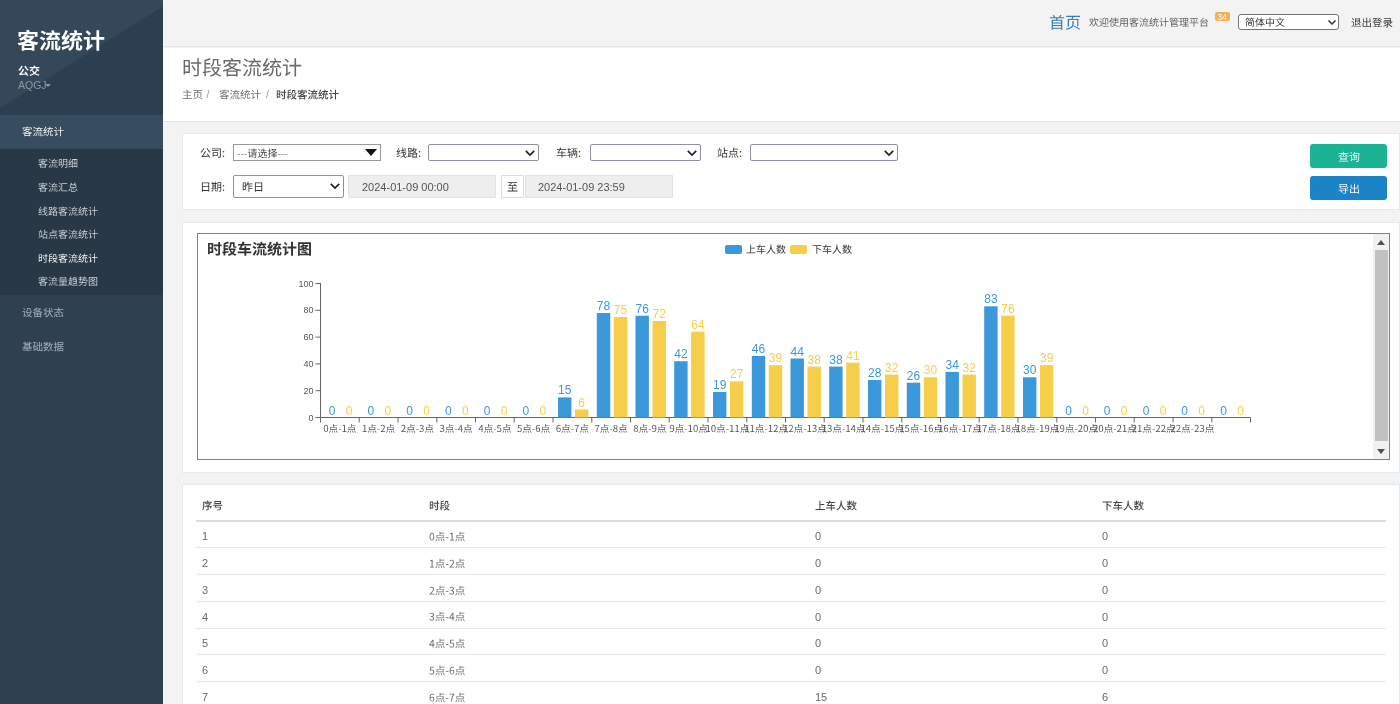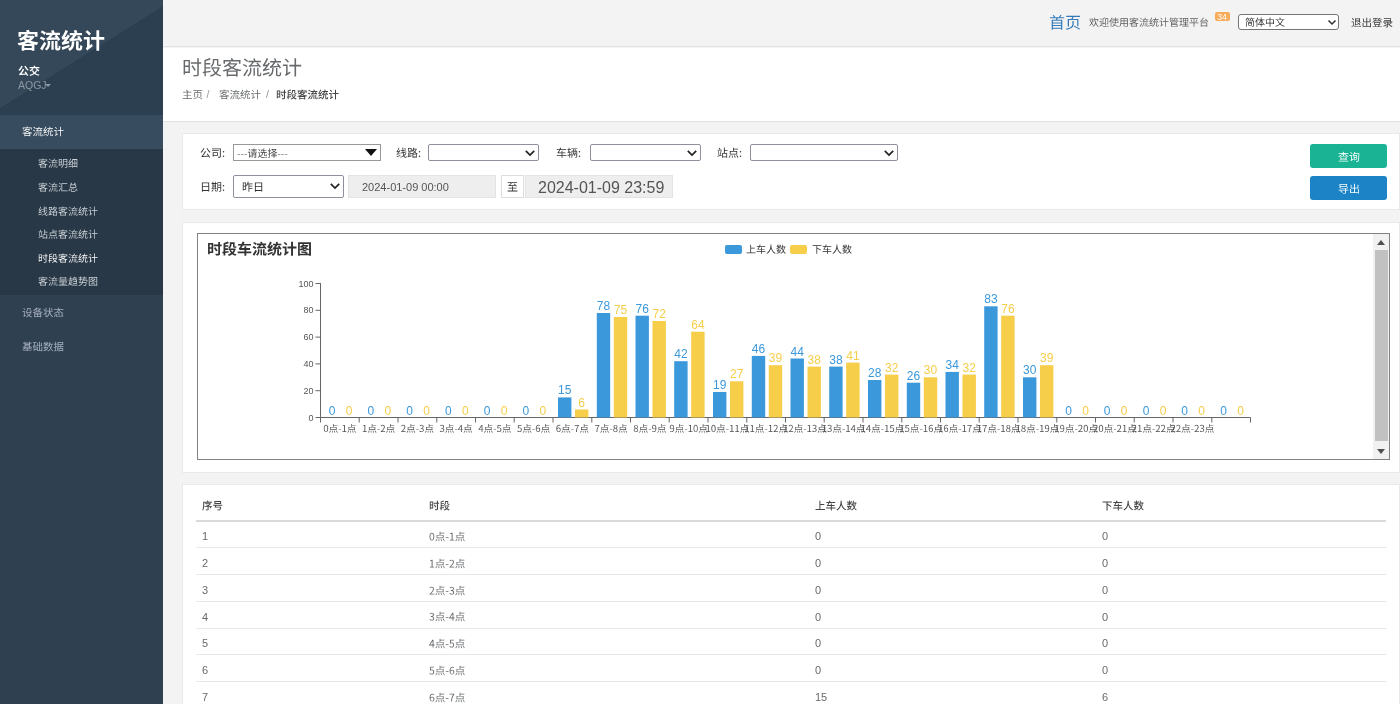--- a/index.html
+++ b/index.html
@@ -118,21 +118,21 @@
 <svg width="22.0" height="12.6" viewBox="0 -9.9 22.0 12.6" style="position:absolute;left:242.0px;top:180.8px;overflow:visible">
     <path d="M5.9 -9.3C5.5 -7.8 4.9 -6.3 4.1 -5.3C4.3 -5.1 4.6 -4.8 4.7 -4.7C5.2 -5.2 5.5 -5.9 5.9 -6.7H6.5V0.9H7.3V-2.0H10.5V-2.7H7.3V-4.4H10.4V-5.2H7.3V-6.7H10.6V-7.5H6.2C6.4 -8.0 6.5 -8.5 6.7 -9.1ZM3.3 -4.5V-1.9H1.6V-4.5ZM3.3 -5.2H1.6V-7.6H3.3ZM0.8 -8.4V-0.3H1.6V-1.2H4.1V-8.4Z M13.8 -3.9H19.3V-0.8H13.8ZM13.8 -4.7V-7.7H19.3V-4.7ZM12.9 -8.5V0.8H13.8V0.0H19.3V0.7H20.2V-8.5Z" fill="#333"></path>
   </svg>
 <div class="abs" style="left:348px;top:174.5px;width:148px;height:23px;background:#eee;border:1px solid #e3e3e3"></div>
 <div style="position:absolute;top:183.6px;font-size:11px;line-height:7.9px;color:#555;font-weight:400;white-space:pre;letter-spacing:0;left:362.0px">2024-01-09 00:00</div>
 <div class="abs" style="left:501px;top:174.5px;width:23px;height:23px;background:#fff;border:1px solid #ddd"></div>
 <svg width="11.0" height="12.6" viewBox="0 -9.9 11.0 12.6" style="position:absolute;left:507.0px;top:180.8px;overflow:visible">
     <path d="M1.6 -4.7C2.0 -4.8 2.6 -4.8 8.6 -5.1C8.9 -4.8 9.1 -4.5 9.3 -4.3L10.0 -4.8C9.4 -5.6 8.2 -6.6 7.2 -7.4L6.5 -6.9C7.0 -6.6 7.5 -6.2 7.9 -5.8L2.8 -5.6C3.5 -6.2 4.2 -7.0 4.9 -7.9H10.1V-8.6H0.8V-7.9H3.8C3.1 -7.0 2.4 -6.2 2.1 -6.0C1.8 -5.7 1.6 -5.5 1.3 -5.5C1.4 -5.2 1.6 -4.8 1.6 -4.7ZM5.1 -4.6V-3.1H1.6V-2.4H5.1V-0.3H0.6V0.5H10.4V-0.3H5.9V-2.4H9.5V-3.1H5.9V-4.6Z" fill="#333"></path>
   </svg>
 <div class="abs" style="left:524.5px;top:174.5px;width:148px;height:23px;background:#eee;border:1px solid #e3e3e3"></div>
-<div style="position:absolute;top:183.6px;font-size:16px;line-height:7.9px;color:#555;font-weight:400;white-space:pre;letter-spacing:0;left:538.0px">2024-01-09 23:59</div>
+<div style="position:absolute;top:183.6px;font-size:11px;line-height:7.9px;color:#555;font-weight:400;white-space:pre;letter-spacing:0;left:538.0px">2024-01-09 23:59</div>
 <div class="abs" style="left:1310px;top:144px;width:77px;height:24px;background:#1ab394;border-radius:3px"></div>
 <svg width="22.0" height="12.6" viewBox="0 -9.9 22.0 12.6" style="position:absolute;left:1337.5px;top:150.8px;overflow:visible">
     <path d="M3.2 -2.4H7.7V-1.5H3.2ZM3.2 -3.9H7.7V-3.0H3.2ZM2.4 -4.5V-0.9H8.6V-4.5ZM0.8 -0.2V0.5H10.2V-0.2ZM5.1 -9.2V-7.8H0.6V-7.1H4.2C3.2 -6.1 1.7 -5.1 0.4 -4.7C0.6 -4.5 0.8 -4.2 0.9 -4.0C2.4 -4.6 4.1 -5.8 5.1 -7.1V-4.8H5.9V-7.1C6.9 -5.8 8.5 -4.7 10.1 -4.1C10.2 -4.3 10.4 -4.6 10.6 -4.8C9.2 -5.2 7.7 -6.1 6.8 -7.1H10.4V-7.8H5.9V-9.2Z M12.3 -8.5C12.8 -8.0 13.5 -7.3 13.8 -6.8L14.4 -7.4C14.0 -7.8 13.4 -8.5 12.8 -9.0ZM11.5 -5.8V-5.0H13.0V-1.2C13.0 -0.7 12.7 -0.4 12.5 -0.3C12.6 -0.1 12.8 0.2 12.9 0.4C13.1 0.2 13.4 -0.0 15.2 -1.4C15.2 -1.6 15.0 -1.9 15.0 -2.1L13.8 -1.3V-5.8ZM16.6 -9.2C16.1 -7.8 15.3 -6.5 14.4 -5.6C14.6 -5.4 15.0 -5.2 15.1 -5.0C15.6 -5.5 16.0 -6.1 16.4 -6.8H20.5C20.4 -2.2 20.2 -0.5 19.8 -0.1C19.7 0.0 19.6 0.1 19.4 0.1C19.1 0.1 18.5 0.1 17.9 0.0C18.0 0.2 18.1 0.6 18.1 0.8C18.7 0.8 19.4 0.9 19.7 0.8C20.1 0.8 20.3 0.7 20.6 0.4C21.0 -0.2 21.2 -1.9 21.3 -7.1C21.4 -7.3 21.4 -7.6 21.4 -7.6H16.8C17.0 -8.1 17.2 -8.5 17.4 -9.0ZM18.4 -3.2V-2.0H16.5V-3.2ZM18.4 -3.9H16.5V-5.1H18.4ZM15.7 -5.8V-0.7H16.5V-1.3H19.1V-5.8Z" fill="#ffffff"></path>
   </svg>
 <div class="abs" style="left:1310px;top:176px;width:77px;height:24px;background:#1c84c6;border-radius:3px"></div>
 <svg width="22.0" height="12.6" viewBox="0 -9.9 22.0 12.6" style="position:absolute;left:1337.5px;top:182.8px;overflow:visible">
     <path d="M2.3 -2.0C3.0 -1.4 3.8 -0.6 4.1 -0.0L4.7 -0.6C4.4 -1.1 3.6 -1.9 3.0 -2.4H7.1V-0.1C7.1 0.0 7.1 0.1 6.8 0.1C6.6 0.1 5.8 0.1 5.0 0.1C5.1 0.3 5.3 0.6 5.3 0.8C6.4 0.8 7.1 0.8 7.4 0.7C7.8 0.6 8.0 0.4 8.0 -0.1V-2.4H10.4V-3.2H8.0V-4.1H7.1V-3.2H0.7V-2.4H2.8ZM1.5 -8.5V-5.6C1.5 -4.6 2.0 -4.3 3.8 -4.3C4.3 -4.3 7.8 -4.3 8.2 -4.3C9.6 -4.3 10.0 -4.6 10.1 -5.7C9.9 -5.8 9.5 -5.9 9.3 -6.0C9.2 -5.2 9.1 -5.0 8.2 -5.0C7.4 -5.0 4.4 -5.0 3.8 -5.0C2.6 -5.0 2.3 -5.1 2.3 -5.6V-6.2H9.1V-8.8H1.5ZM2.3 -8.1H8.3V-6.9H2.3Z M12.1 -3.8V0.2H20.0V0.9H20.8V-3.8H20.0V-0.6H16.9V-4.4H20.4V-8.2H19.5V-5.2H16.9V-9.2H16.0V-5.2H13.5V-8.2H12.7V-4.4H16.0V-0.6H13.1V-3.8Z" fill="#ffffff"></path>
   </svg>
 <div class="abs" style="left:182px;top:222px;width:1218px;height:251px;background:#fff;border:1px solid #e7eaec"></div>
 <div class="abs" style="left:197px;top:233px;width:1193px;height:227px;background:#fff;border:1px solid #828282"></div>

